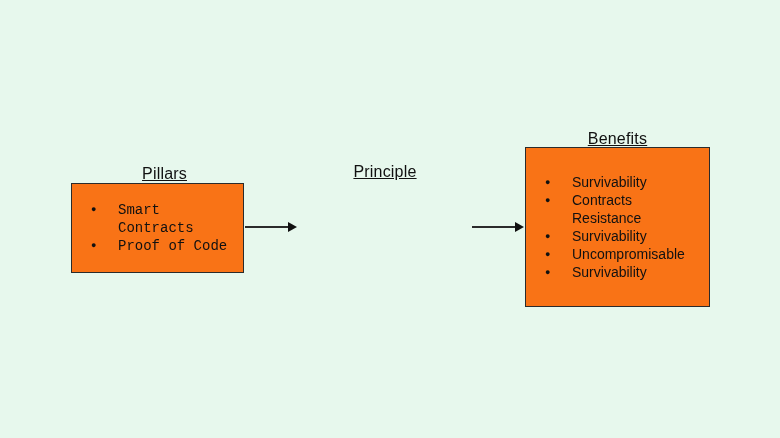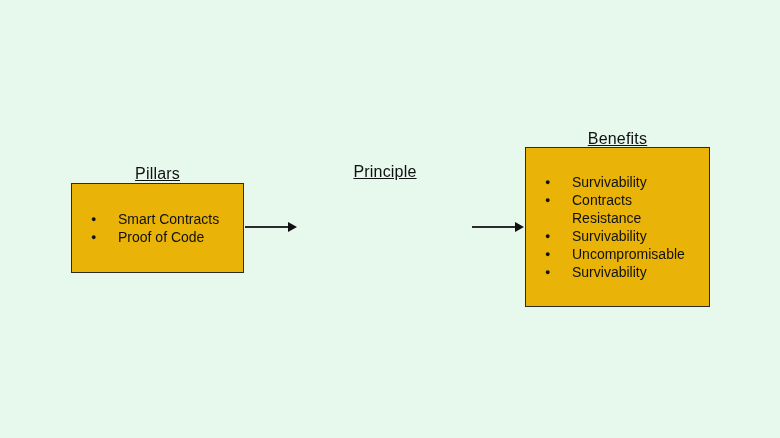--- a/index.html
+++ b/index.html
@@ -22,21 +22,21 @@
   .node-label {
     position: absolute;
     text-align: center;
     font-size: 16px;
     letter-spacing: 0.2px;
     text-decoration: underline;
     color: #111;
   }
   .box {
     position: absolute;
-    background: #eab308;
+    background: #f97316;
     border: 1.5px solid #2b2b2b;
     box-sizing: border-box;
     display: flex;
     align-items: center;
     justify-content: flex-end;
   }
   .bullet-list {
     list-style: none;
     margin: 0;
     padding: 0;
@@ -86,22 +86,22 @@
     border-top: 5px solid transparent;
     border-bottom: 5px solid transparent;
     border-left: 9px solid #111;
   }
 </style>
 </head>
 <body>
 
 <div class="canvas">
 
-  <div class="node-label" style="left:71px; top:165px; width:173px;">Pillars</div>
-  <div class="box" style="left:71px; top:183px; width:173px; height:90px;">
+  <div class="node-label" style="left:78px; top:165px; width:173px;">Pillars</div>
+  <div class="box" style="left:71px; top:183px; width:173px; height:90px;font-family:Liberation Mono, monospace;">
     <ul class="bullet-list">
         <li>Smart Contracts</li>
         <li>Proof of Code</li>
       </ul>
   </div>
 
   <div class="arrow" style="left:245px; top:222px; width:52px;">
     <div class="shaft" style="width:45px;"></div>
     <div class="head"></div>
   </div>

